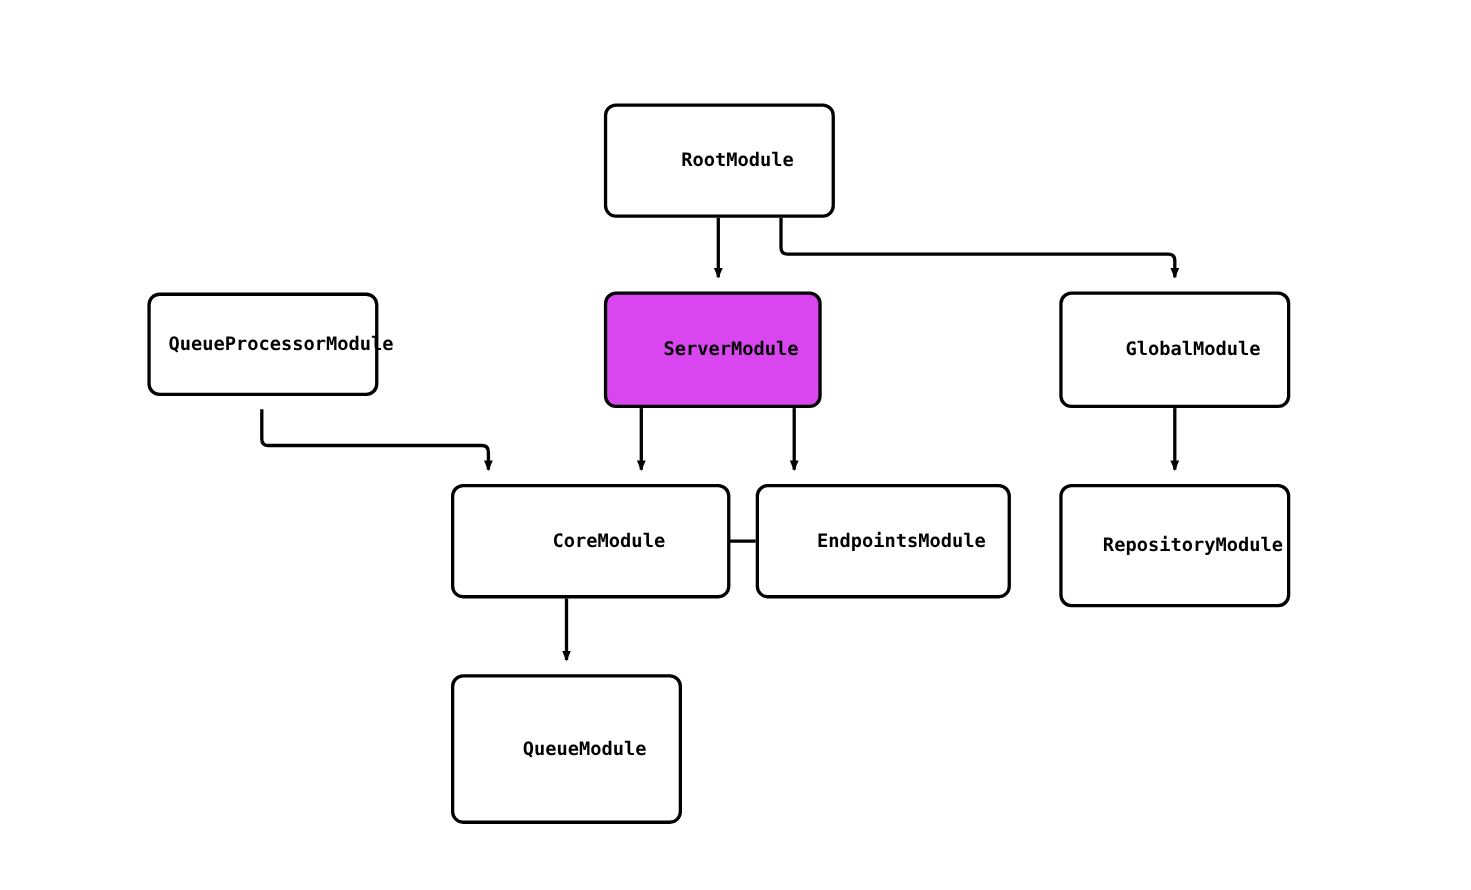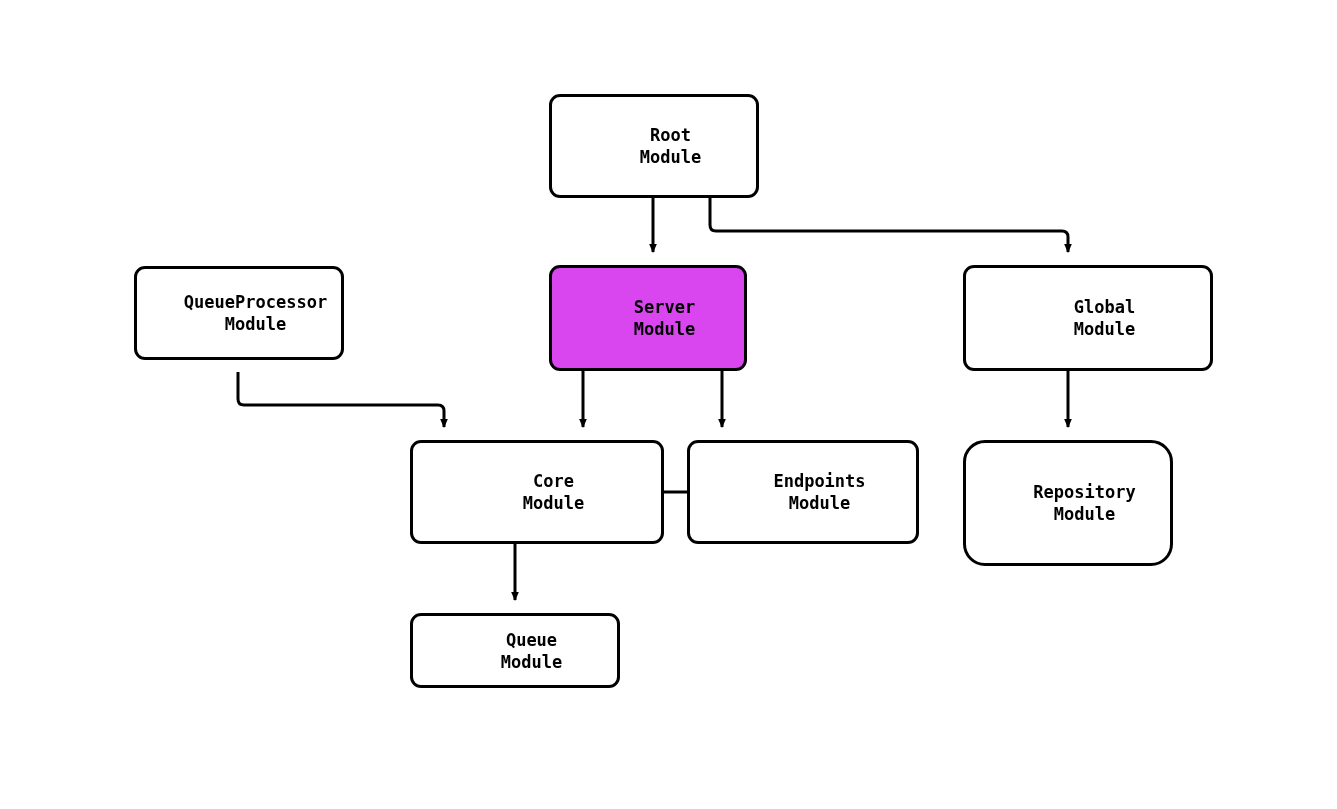--- a/index.html
+++ b/index.html
@@ -26,21 +26,21 @@
     height: 809px;
     pointer-events: none;
   }
   .node {
     position: absolute;
     box-sizing: border-box;
     background: #ffffff;
     border: 3px solid #000000;
     border-radius: 11px;
     display: flex;
-    flex-direction: column;
+    flex-direction: row;
     align-items: center;
     justify-content: center;
     z-index: 2;
     padding-left: 33px;
   }
   .node-label {
     font-family: "DejaVu Sans Mono", "Liberation Mono", monospace;
     font-size: 17px;
     font-weight: 700;
     line-height: 22px;
@@ -79,35 +79,35 @@
         <div class="node-label">Module</div>
       </div>
       <div class="node" style="left: 134px; top: 266px; width: 210px; height: 94px; border-color: rgb(0, 0, 0); background: rgb(255, 255, 255); border-width: 3px; border-radius: 11px;">
         <div class="node-label">QueueProcessor</div>
         <div class="node-label">Module</div>
       </div>
       <div class="node" style="left: 549px; top: 265px; width: 198px; height: 106px; border-color: rgb(0, 0, 0); background: #d946ef; border-width: 3px; border-radius: 11px;">
         <div class="node-label">Server</div>
         <div class="node-label">Module</div>
       </div>
-      <div class="node" style="left: 963px; top: 265px; width: 250px; height: 106px; border-color: rgb(0, 0, 0); background: rgb(255, 255, 255); border-width: 3px; border-radius: 11px;">
+      <div class="node" style="left: 963px; top: 265px; width: 210px; height: 106px; border-color: rgb(0, 0, 0); background: rgb(255, 255, 255); border-width: 3px; border-radius: 11px;">
         <div class="node-label">Global</div>
         <div class="node-label">Module</div>
       </div>
       <div class="node" style="left: 410px; top: 440px; width: 254px; height: 104px; border-color: rgb(0, 0, 0); background: rgb(255, 255, 255); border-width: 3px; border-radius: 11px;">
         <div class="node-label">Core</div>
         <div class="node-label">Module</div>
       </div>
       <div class="node" style="left: 687px; top: 440px; width: 232px; height: 104px; border-color: rgb(0, 0, 0); background: rgb(255, 255, 255); border-width: 3px; border-radius: 11px;">
         <div class="node-label">Endpoints</div>
         <div class="node-label">Module</div>
       </div>
-      <div class="node" style="left: 963px; top: 440px; width: 210px; height: 126px; border-color: rgb(0, 0, 0); background: rgb(255, 255, 255); border-width: 3px; border-radius: 22px;">
+      <div class="node" style="left: 963px; top: 440px; width: 210px; height: 112px; border-color: rgb(0, 0, 0); background: rgb(255, 255, 255); border-width: 3px; border-radius: 11px;">
         <div class="node-label">Repository</div>
         <div class="node-label">Module</div>
       </div>
-      <div class="node" style="left: 410px; top: 613px; width: 210px; height: 75px; border-color: rgb(0, 0, 0); background: rgb(255, 255, 255); border-width: 3px; border-radius: 11px;">
+      <div class="node" style="left: 410px; top: 613px; width: 210px; height: 136px; border-color: rgb(0, 0, 0); background: rgb(255, 255, 255); border-width: 3px; border-radius: 11px;">
         <div class="node-label">Queue</div>
         <div class="node-label">Module</div>
       </div>
     </div>
 
 </div>
 
 </body></html>

